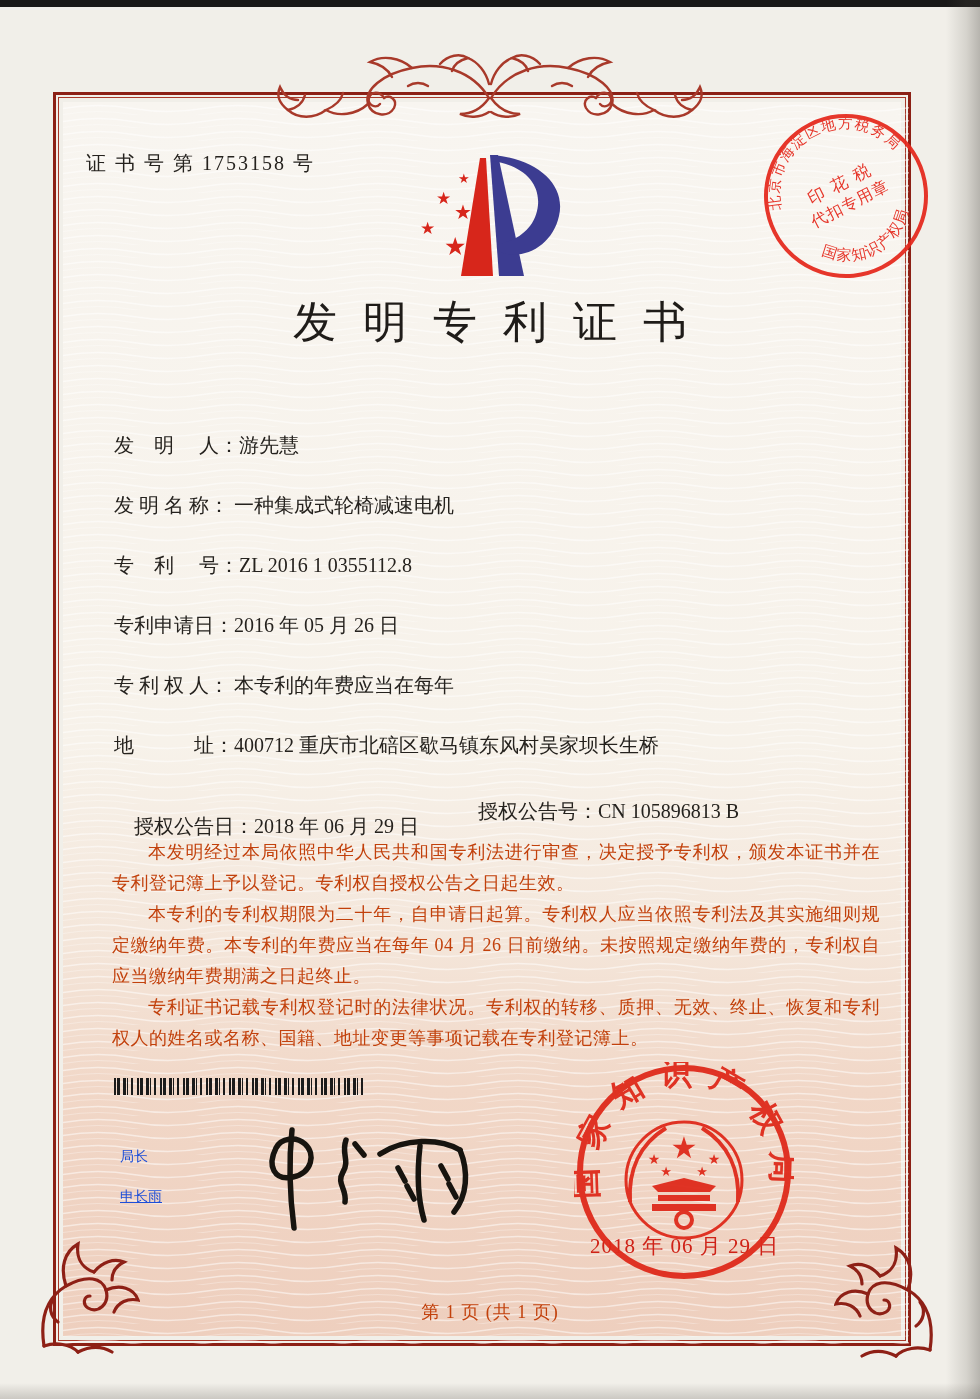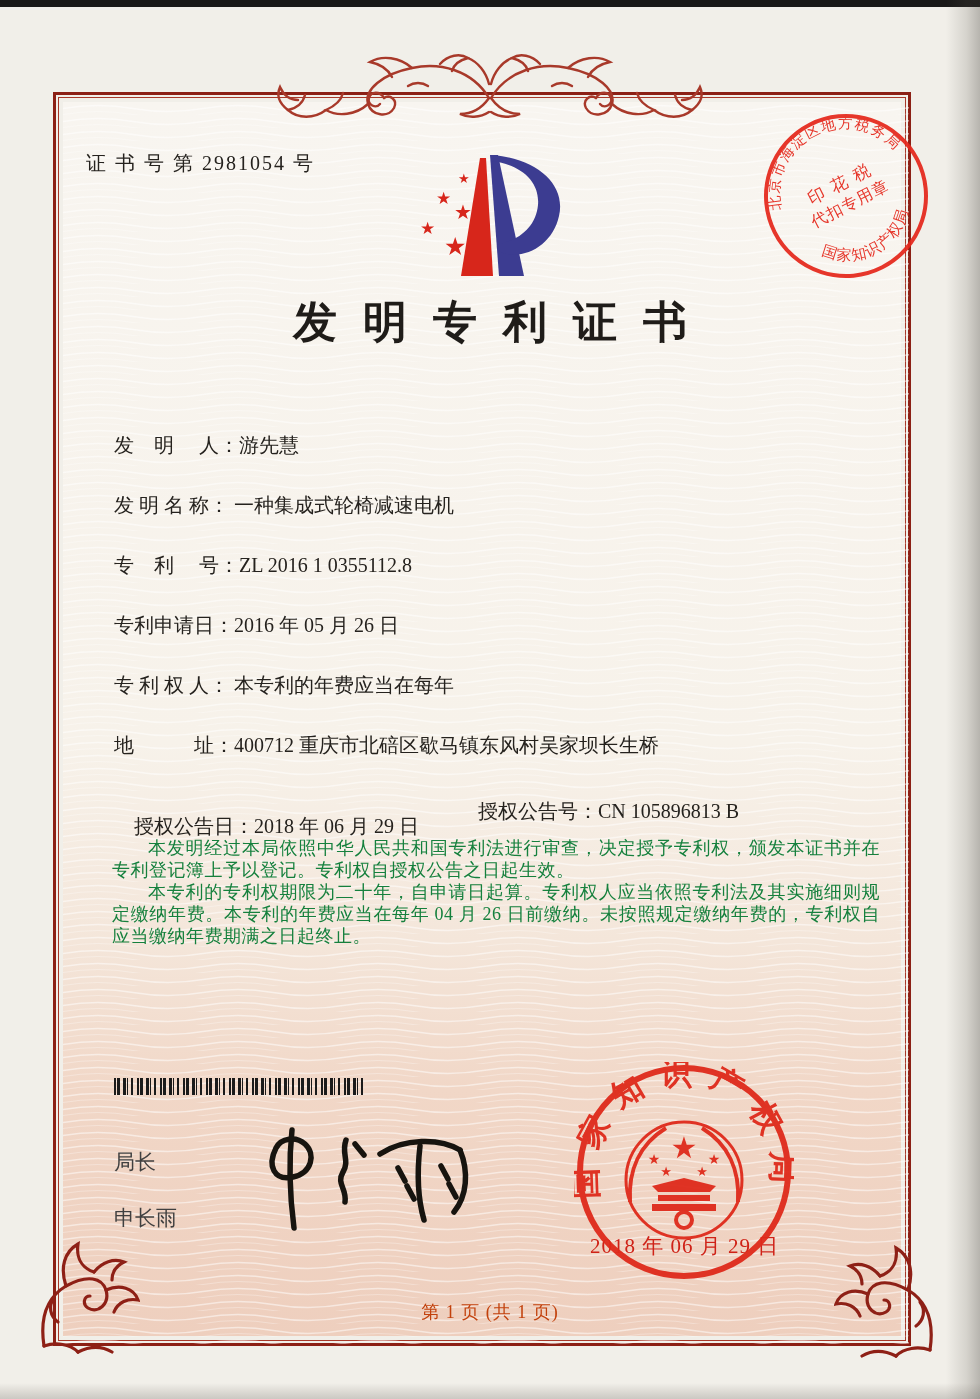--- a/index.html
+++ b/index.html
@@ -19,38 +19,38 @@
   .corner{position:absolute;width:104px;height:128px;}
   .corner-bl{left:36px;top:1226px;}
   .corner-br{left:834px;top:1230px;transform:scaleX(-1);}
 
   .cert-no{position:absolute;left:86px;top:150px;font-size:20px;color:#25221e;letter-spacing:2px;white-space:pre;}
 
   .logo{position:absolute;left:398px;top:150px;width:180px;height:142px;}
   .logo .star{position:absolute;color:#d7261b;line-height:1;font-family:"DejaVu Sans",sans-serif;}
   .logo svg{position:absolute;left:0;top:0;}
 
-  .title{position:absolute;left:0;right:0;top:293px;text-align:center;font-size:44px;font-weight:bold;color:#1f1c19;letter-spacing:26px;text-indent:26px;white-space:nowrap;}
+  .title{position:absolute;left:0;right:0;top:293px;text-align:center;font-size:44px;font-weight:normal;color:#1f1c19;letter-spacing:26px;text-indent:26px;white-space:nowrap;}
 
   .stamp-top{position:absolute;left:760px;top:110px;width:172px;height:172px;transform:rotate(-27deg);opacity:.93;}
 
   .fields{position:absolute;left:114px;top:432px;right:80px;}
   .field-row{height:26px;margin-bottom:34px;font-size:20px;color:#25221e;white-space:pre;}
   .f-label{display:inline-block;min-width:120px;white-space:pre;}
   .grant-row{position:absolute;left:114px;top:790px;right:70px;font-size:20px;color:#25221e;white-space:pre;}
   .grant-no{position:absolute;left:364px;top:8px;}
 
   .paragraphs{position:absolute;left:112px;top:837px;width:768px;}
-  .paragraphs p{margin:0;font-size:18px;line-height:22px;color:#15803d;text-align:justify;text-indent:2em;letter-spacing:.5px;}
+  .paragraphs p{margin:0;font-size:18px;line-height:31px;color:#c2410c;text-align:justify;text-indent:2em;letter-spacing:.5px;}
 
   .barcode{position:absolute;left:114px;top:1078px;width:252px;height:17px;
     background:repeating-linear-gradient(90deg,#1b1b1b 0 2px,transparent 2px 3px,#1b1b1b 3px 6px,transparent 6px 9px,#1b1b1b 9px 12px,transparent 12px 13px,#1b1b1b 13px 14px,transparent 14px 17px,#1b1b1b 17px 19px,transparent 19px 23px);}
 
-  .director{position:absolute;left:114px;top:1148px;font-size:21px;color:#404040;}
-  .director .name{margin-top:28px;}
+  .director{position:absolute;left:120px;top:1148px;font-size:14px;color:#1d4ed8;}
+  .director .name{margin-top:22px;text-decoration:underline;}
   .signature{position:absolute;left:252px;top:1114px;width:268px;height:130px;}
 
   .seal{position:absolute;left:574px;top:1062px;width:220px;height:220px;opacity:.95;}
   .seal-date{position:absolute;left:590px;top:1232px;width:210px;font-size:21px;color:#cf2217;letter-spacing:1px;white-space:pre;}
 
   .footer{position:absolute;left:0;right:0;top:1300px;text-align:center;font-size:18px;color:#c2410c;letter-spacing:1px;}
 </style>
 </head>
 <body>
 
@@ -105,21 +105,21 @@
       <path d="M8,120 C4,94 10,72 30,60 C52,48 66,52 70,64 C74,78 62,88 52,82 C46,78 48,70 54,70"></path>
       <path d="M30,60 C24,42 28,26 42,18 C40,32 46,42 58,46"></path>
       <path d="M70,64 C84,58 98,62 102,74 C92,72 82,76 78,86"></path>
       <path d="M8,120 C20,116 34,118 42,126"></path>
       <path d="M22,96 C14,90 12,80 18,72"></path>
       <path d="M58,46 C66,36 78,32 88,36 C80,40 76,46 76,54"></path>
       <path d="M42,126 C54,120 66,120 76,126"></path>
     </g>
   </svg>
 
-  <div class="cert-no">证 书 号 第 2981054 号</div>
+  <div class="cert-no">证 书 号 第 1753158 号</div>
 
   <div class="logo">
     <span class="star" style="left:60px;top:22px;font-size:13px;">★</span>
     <span class="star" style="left:38px;top:40px;font-size:17px;">★</span>
     <span class="star" style="left:56px;top:52px;font-size:20px;">★</span>
     <span class="star" style="left:22px;top:70px;font-size:17px;">★</span>
     <span class="star" style="left:46px;top:84px;font-size:25px;">★</span>
     <svg width="180" height="142" viewBox="0 0 180 142">
       <polygon points="82,8 88,8 95,126 63,126" fill="#d7261b"></polygon>
       <polygon points="92,5 100,5 126,126 101,126" fill="#3c3c91"></polygon>
@@ -155,20 +155,21 @@
   </div>
 
   <div class="grant-row">
     <span><span>授权公告日：</span><span>2018 年 06 月 29 日</span></span>
     <span class="grant-no"><span>授权公告号：</span><span>CN 105896813 B</span></span>
   </div>
 
   <div class="paragraphs">
     <p>本发明经过本局依照中华人民共和国专利法进行审查，决定授予专利权，颁发本证书并在专利登记簿上予以登记。专利权自授权公告之日起生效。</p>
     <p>本专利的专利权期限为二十年，自申请日起算。专利权人应当依照专利法及其实施细则规定缴纳年费。本专利的年费应当在每年 04 月 26 日前缴纳。未按照规定缴纳年费的，专利权自应当缴纳年费期满之日起终止。</p>
+    <p>专利证书记载专利权登记时的法律状况。专利权的转移、质押、无效、终止、恢复和专利权人的姓名或名称、国籍、地址变更等事项记载在专利登记簿上。</p>
   </div>
 
   <div class="barcode"></div>
 
   <div class="director">
     <div>局长</div>
     <div class="name">申长雨</div>
   </div>
 
   <svg class="signature" viewBox="0 0 268 130">

